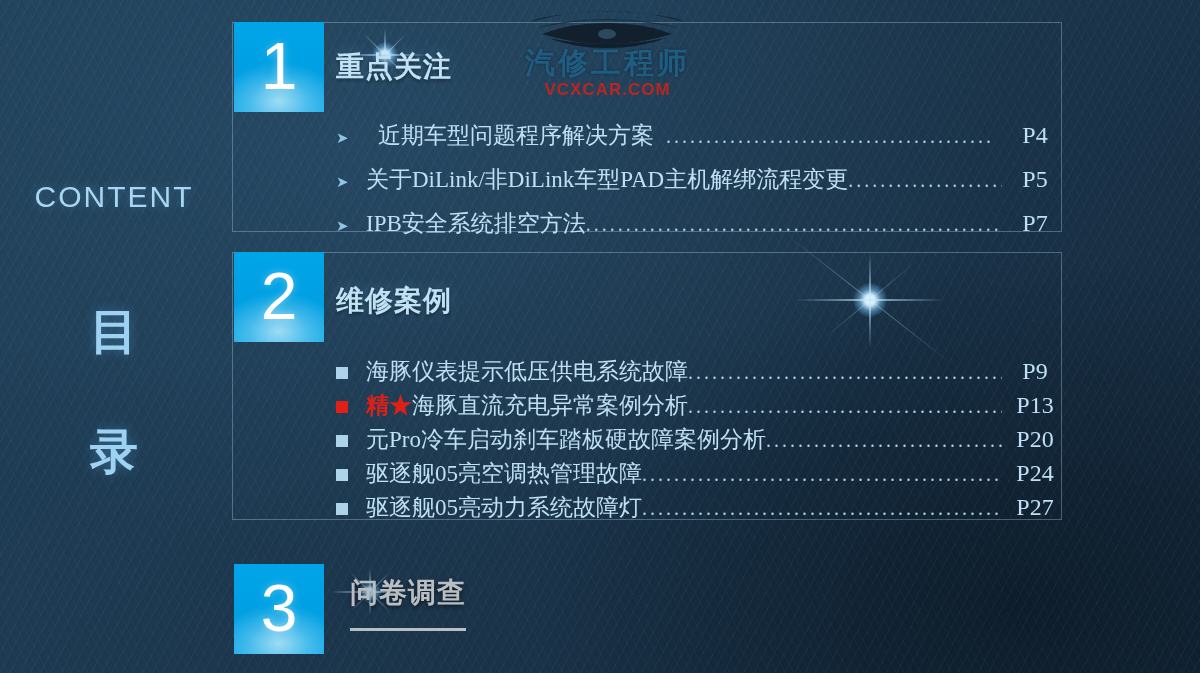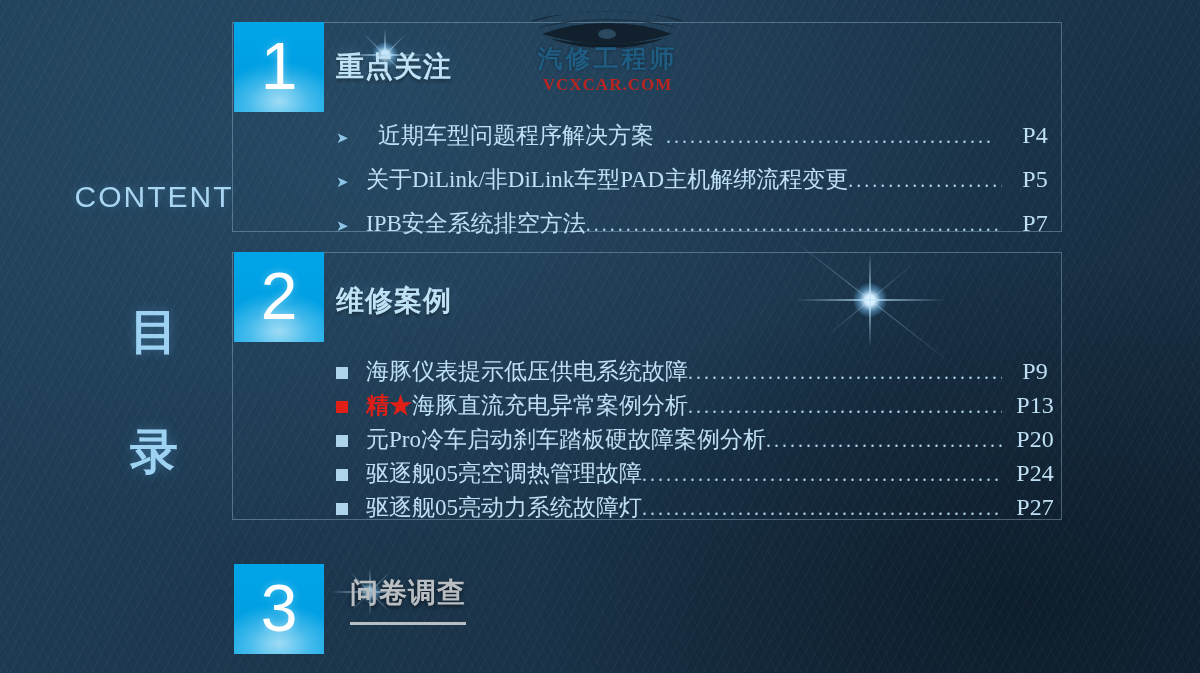--- a/index.html
+++ b/index.html
@@ -44,21 +44,21 @@
     background-image: repeating-linear-gradient(
       62deg,
       rgba(255,255,255,0.018) 0px,
       rgba(255,255,255,0.018) 1px,
       rgba(255,255,255,0.000) 1px,
       rgba(255,255,255,0.000) 7px
     );
     pointer-events: none;
     z-index: 1;
   }
-  .layer { position: absolute; z-index: 3; padding-left: 40px; }
+  .layer { position: absolute; z-index: 3; }
 
   
   .flare {
     position: absolute;
     z-index: 2;
     pointer-events: none;
   }
   .flare .core {
     position: absolute;
     left: 50%; top: 50%;
@@ -130,21 +130,21 @@
     font-weight: bold;
     letter-spacing: 1px;
     color: #bfe2f6;
     text-shadow: 0 2px 4px rgba(0,0,0,0.55), 0 0 14px rgba(120,195,240,0.3);
     white-space: nowrap;
   }
   .sec-title.muted {
     color: #b9bec3;
     text-shadow: 0 2px 4px rgba(0,0,0,0.55);
     border-bottom: 3px solid #b9bec3;
-    padding-bottom: 10px;
+    padding-bottom: 16px;
   }
 
   
   .rows { position: absolute; }
   .row {
     display: flex;
     align-items: baseline;
     width: 100%;
     color: #bfe0f4;
     font-size: 23px;
@@ -185,31 +185,31 @@
 
   
   .watermark {
     position: absolute;
     z-index: 4;
     text-align: center;
     opacity: 0.92;
   }
   .wm-car { display: block; margin: 0 auto; }
   .wm-cn {
-    font-family: Liberation Mono, monospace;
-    font-size: 25px;
+    font-family: Liberation Serif, serif;
+    font-size: 30px;
     font-weight: bold;
     letter-spacing: 3px;
     color: #1f5f86;
     line-height: 1;
     margin-top: -6px;
     text-shadow: 0 0 3px rgba(0,0,0,0.45);
   }
   .wm-url {
-    font-family: Liberation Serif, serif;
+    font-family: Liberation Sans, sans-serif;
     font-size: 17px;
     font-weight: bold;
     letter-spacing: 1px;
     color: #c8231c;
     line-height: 1;
     margin-top: 3px;
   }
 </style>
 </head>
 <body>

